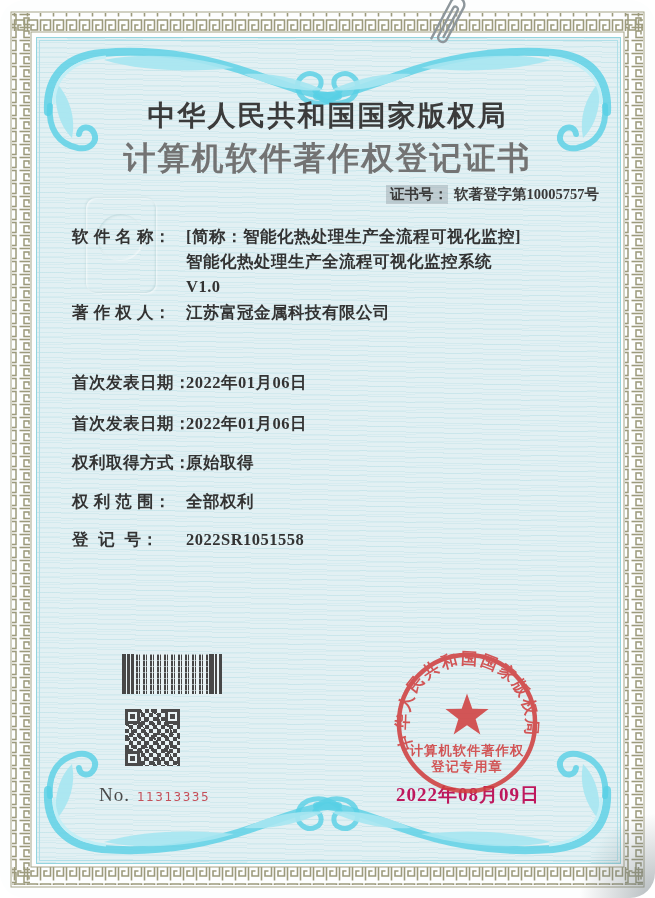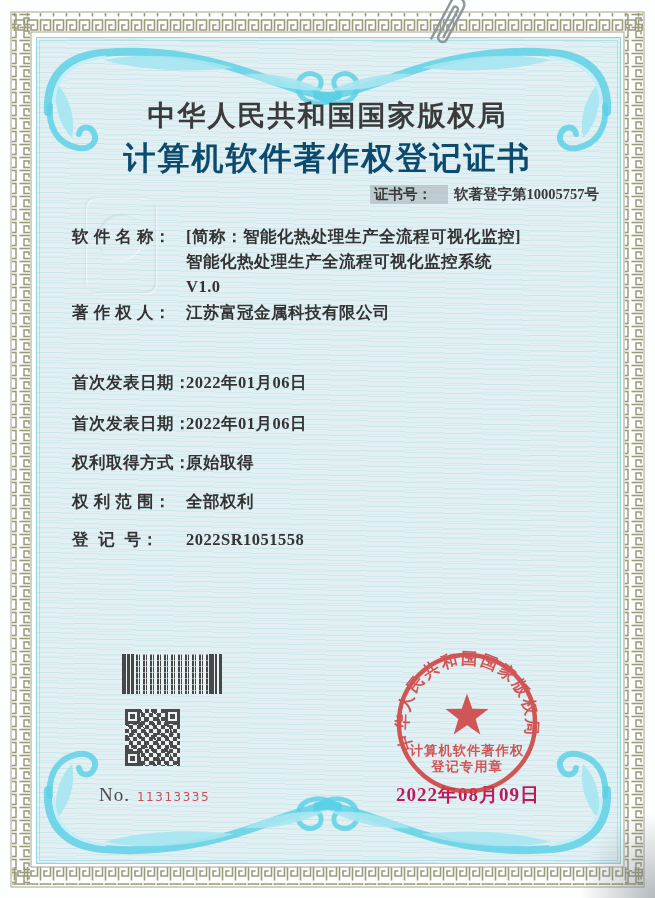--- a/index.html
+++ b/index.html
@@ -1,38 +1,38 @@
 <!DOCTYPE html>
 <html><head>
 <meta charset="utf-8">
 <style>
   html,body{margin:0;padding:0;background:#fff;}
   .page{
     position:relative; width:655px; height:898px; background:#fdfefe;
-    overflow:hidden; font-family:"Liberation Serif","DejaVu Serif",serif;
+    overflow:hidden; font-family:"Liberation Serif","DejaVu Serif",serif;border-radius:25px;
   }
   
   .interior{
     position:absolute; left:36px; top:37px; width:583px; height:825px;
     background-color:#e2f0f3;
     background-image:
       repeating-linear-gradient(1.5deg, rgba(126,200,212,.16) 0 1px, rgba(126,200,212,0) 1px 5px),
       repeating-linear-gradient(-1deg, rgba(126,200,212,.10) 0 1px, rgba(126,200,212,0) 1px 8px);
     border:1px solid #93d4de; z-index:1;
   }
   .interior::before{content:""; position:absolute; inset:2px; border:1px solid #b0e0e9;}
   svg.frame{position:absolute; left:0; top:0; z-index:2; pointer-events:none;}
   .content{position:absolute; inset:0; z-index:3; color:#333;}
 
   .authority{position:absolute; left:40px; top:97px; width:575px; text-align:center;
     font-size:28px; font-weight:700; letter-spacing:2px; color:#3b3b3b;}
   .cert-title{position:absolute; left:40px; top:137px; width:575px; text-align:center;
-    font-size:32px; font-weight:700; letter-spacing:2px; color:#0c4a6e;}
+    font-size:32px; font-weight:700; letter-spacing:2px; color:#737373;}
   .certno-row{position:absolute; right:56px; top:185px; font-size:14.5px; font-weight:700; color:#3a3a3a;}
-  .certno-row .hl{background:rgba(145,156,161,.42); padding:1px 16px 2px 4px; margin-right:6px;}
+  .certno-row .hl{background:rgba(145,156,161,.42); padding:1px 0 2px 4px; margin-right:6px;}
 
   .row{position:absolute; left:72px; right:40px; font-size:16.5px; font-weight:700;
        letter-spacing:.5px; line-height:25px; color:#333;}
   .row .lbl{position:absolute; left:0; top:0; white-space:pre;}
   .row .val{position:absolute; left:114px; top:0; width:430px;}
   .r-name{top:224px;} .r-owner{top:300px;} .r-dev{top:370px;} .r-pub{top:411px;}
   .r-acq{top:450px;} .r-scope{top:489px;} .r-reg{top:527px;}
 
   .statement{position:absolute; left:60px; top:545px; width:537px; font-size:16.5px;
     font-weight:700; color:#333; line-height:3.05; text-indent:2em; text-align:justify; letter-spacing:.5px;}

